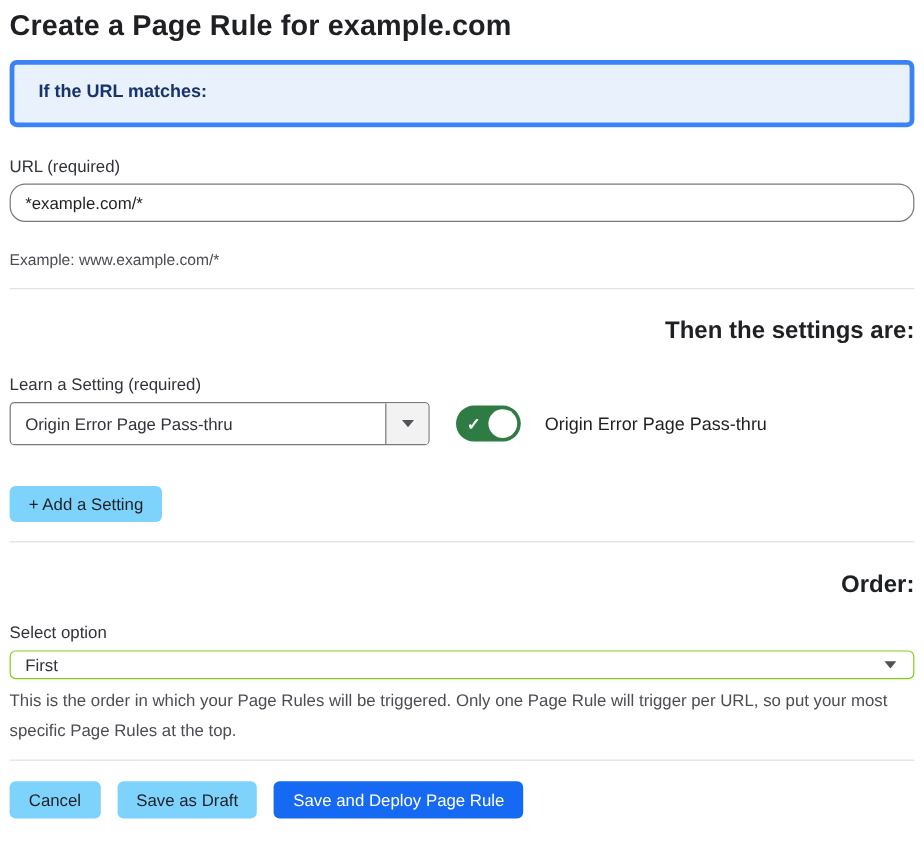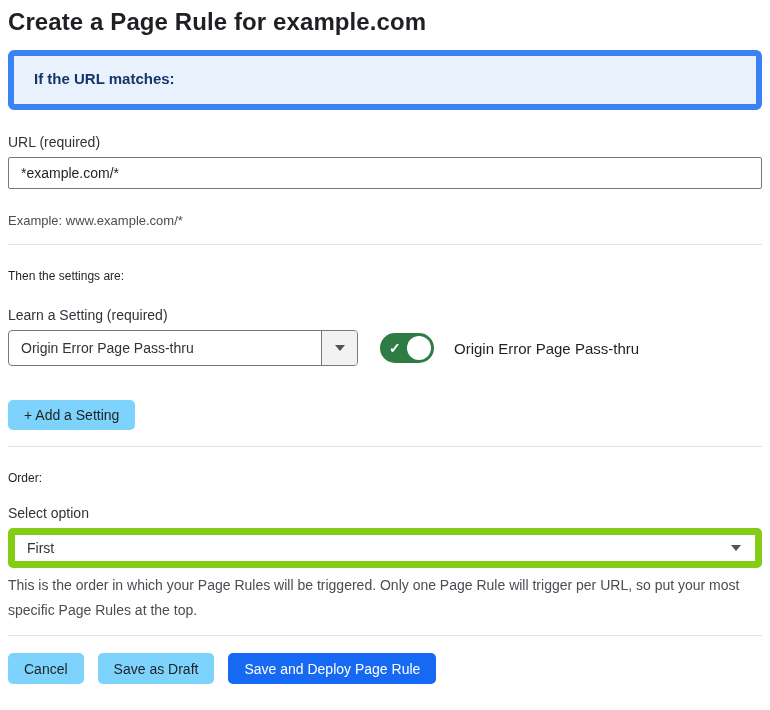--- a/index.html
+++ b/index.html
@@ -15,21 +15,21 @@
   .page-title {
     font-size: 24px;
     font-weight: 700;
     color: #1f2023;
     margin-top: 2px;
     letter-spacing: 0.1px;
   }
   .info-box {
     margin-top: 14px;
     background: #e9f2fc;
-    border: 6px solid #3b82f6;
+    border: 4px solid #3b82f6;
     border-radius: 6px;
     padding: 12px 20px 14px 20px;
     font-size: 15px;
     line-height: 22px;
     color: #1e3a6e;
   }
   .info-heading { font-weight: 700; color: #17346c; }
   .info-body { margin-top: 0; max-width: 720px; }
   .info-link {
     color: #2c5fd0;
@@ -41,43 +41,44 @@
     margin-top: 24px;
     font-size: 14px;
     color: #30333a;
   }
   .text-input {
     display: block;
     width: 100%;
     height: 32px;
     margin-top: 7px;
     border: 1px solid #797979;
-    border-radius: 2px;
+    border-radius: 13px;
     padding: 0 12px;
     font-size: 14px;
     font-family: "Liberation Sans", sans-serif;
     color: #1f2023;
     background: #fff;
     outline: none;
   }
   .helper-text {
     margin-top: 24px;
     font-size: 13px;
     color: #4a4d53;
   }
   .divider {
     border: none;
     border-top: 1px solid #e2e2e2;
     margin-top: 16px;
   }
   .section-heading {
     margin-top: 24px;
-    font-size: 12px;
-    font-weight: 400;
-    color: #1f2023;
+    font-size: 20px;
+    font-weight: 700;
+    color: #1f2023;
+    text-align: right;
   }
   .picker-row {
     margin-top: 7px;
     display: flex;
     align-items: center;
   }
   .setting-select {
     width: 350px;
     height: 36px;
     border: 1px solid #797979;
@@ -158,23 +159,23 @@
     white-space: nowrap;
   }
   .btn-gray { background: #7dd3fc; color: #1f2023; }
   .btn-blue { background: #1669f2; color: #ffffff; }
   .add-setting { margin-top: 34px; height: 30px; }
   .order-select {
     display: flex;
     align-items: center;
     justify-content: space-between;
     width: 100%;
-    height: 40px;
+    height: 24px;
     margin-top: 7px;
-    border: 7px solid #84cc16;
+    border: 1px solid #84cc16;
     border-radius: 5px;
     background: #fff;
     padding: 0 14px 0 12px;
     font-size: 14px;
     color: #30333a;
     cursor: pointer;
   }
   .order-helper {
     margin-top: 5px;
     font-size: 14px;

